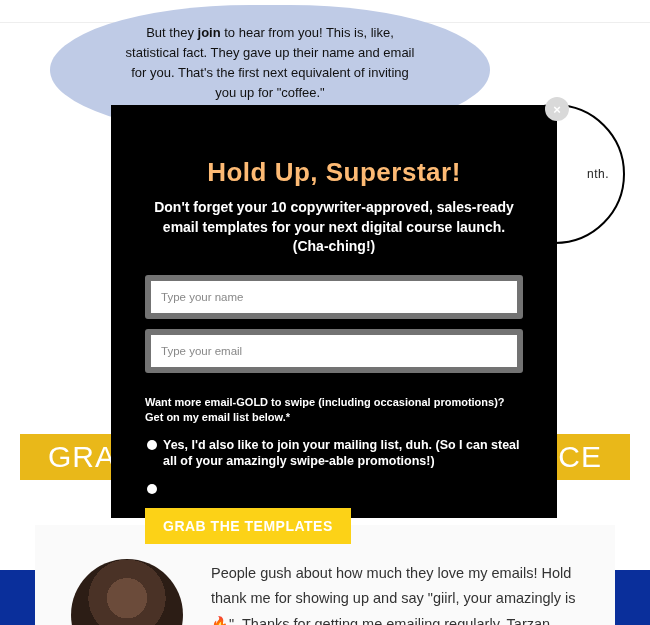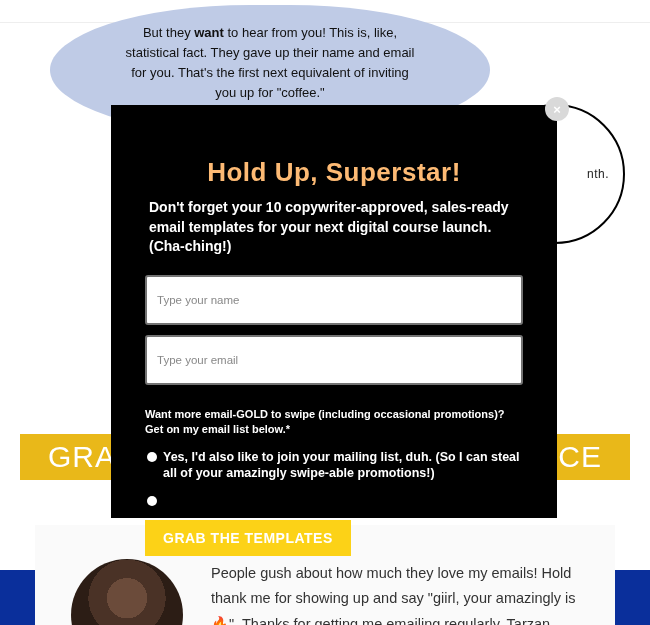--- a/index.html
+++ b/index.html
@@ -160,32 +160,32 @@
   .modal h1 {
     margin: 26px 0 10px 0;
     text-align: center;
     font-family: "Arial Black", Impact, sans-serif;
     font-size: 26px;
     letter-spacing: .5px;
     color: #fdba74;
     font-weight: 900;
   }
   .modal .sub {
-    text-align: left;
+    text-align: center;
     font-size: 14px;
     line-height: 1.4;
     font-weight: 600;
     padding: 0 4px;
     margin-bottom: 18px;
   }
   .modal input[type=text] {
     width: 100%;
     box-sizing: border-box;
-    height: 50px;
-    border: 2px solid #737373;
+    height: 44px;
+    border: 6px solid #737373;
     border-radius: 3px;
     padding: 0 10px;
     font-size: 12px;
     color: #555;
     margin-bottom: 10px;
     background: #fff;
   }
   .modal input::placeholder { color: #888; font-size: 11.5px; }
   .modal .question {
     font-size: 11px;
@@ -226,21 +226,21 @@
 <body>
 
 <div class="page">
 
   <div class="topnav">
     <span></span>
   </div>
 
   <div class="blue-blob">
     <div>
-      <span>But they </span><b>want</b><span> to hear from you! This is, like,</span><br>
+      <span>But they </span><b>join</b><span> to hear from you! This is, like,</span><br>
       <span>statistical fact. They gave up their name and email</span><br>
       <span>for you. That's the first next equivalent of inviting</span><br>
       <span>you up for "coffee."</span>
     </div>
   </div>
 
   <div class="outline-circle">
     <span>nth.</span>
   </div>
 

